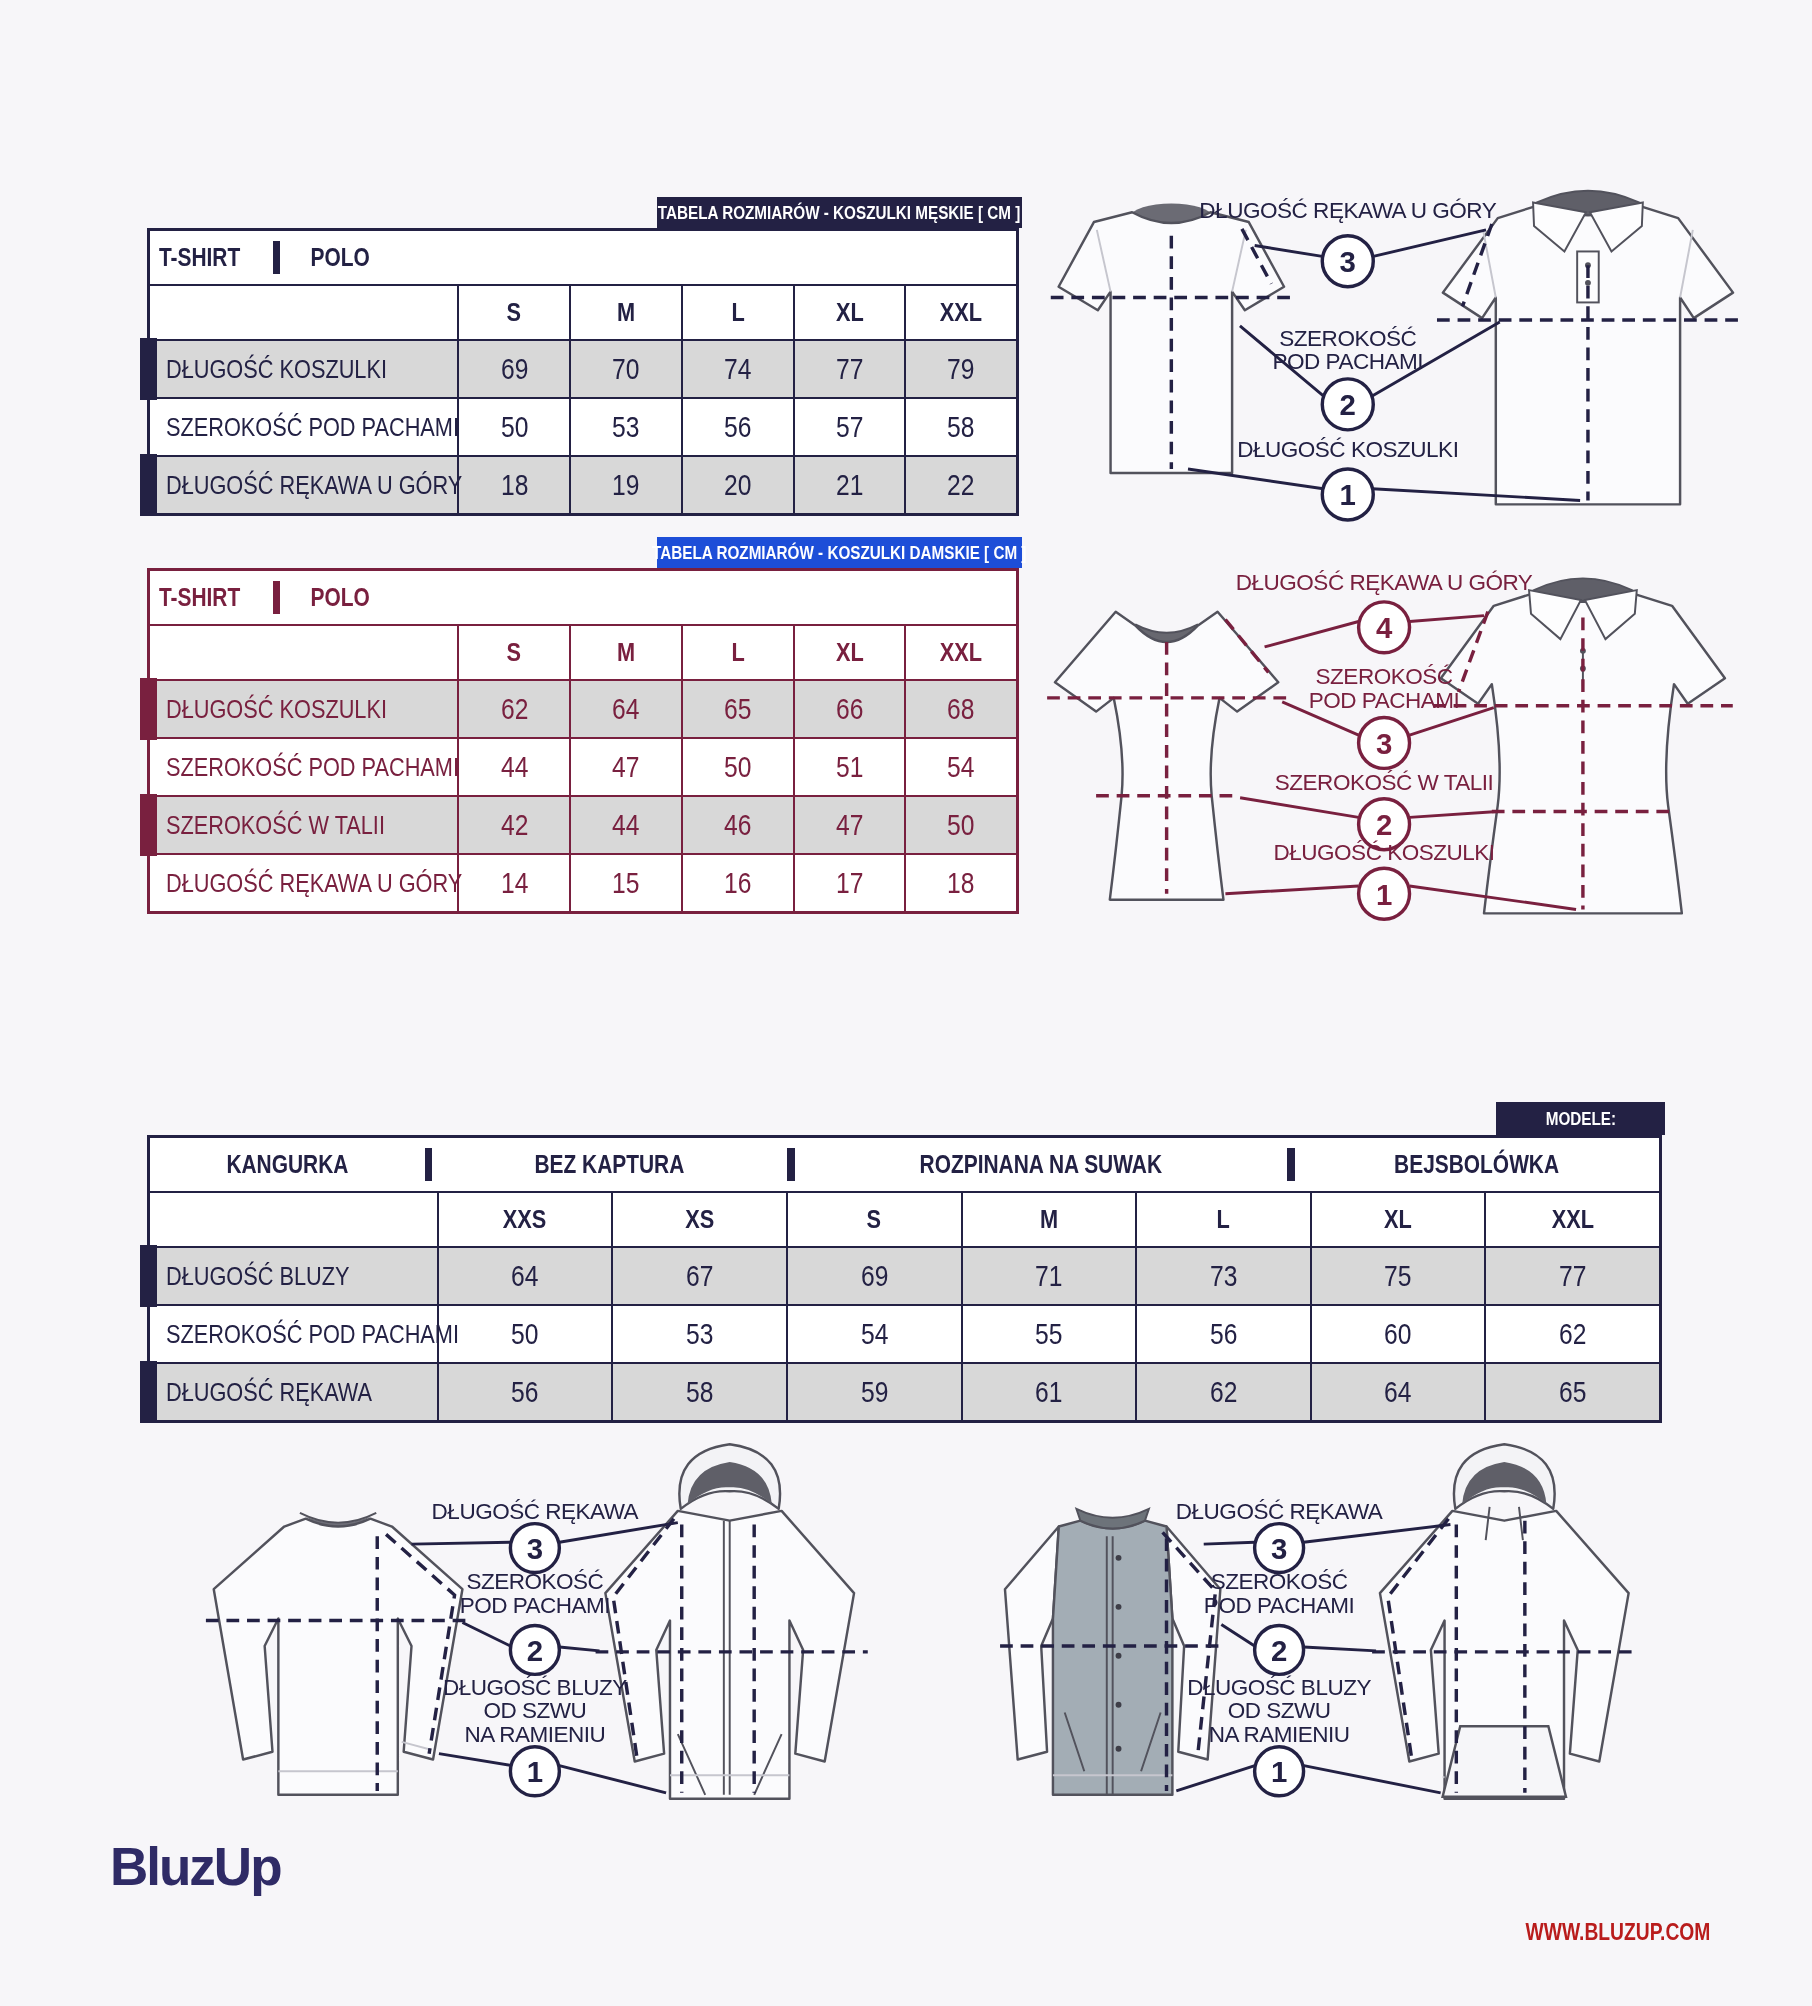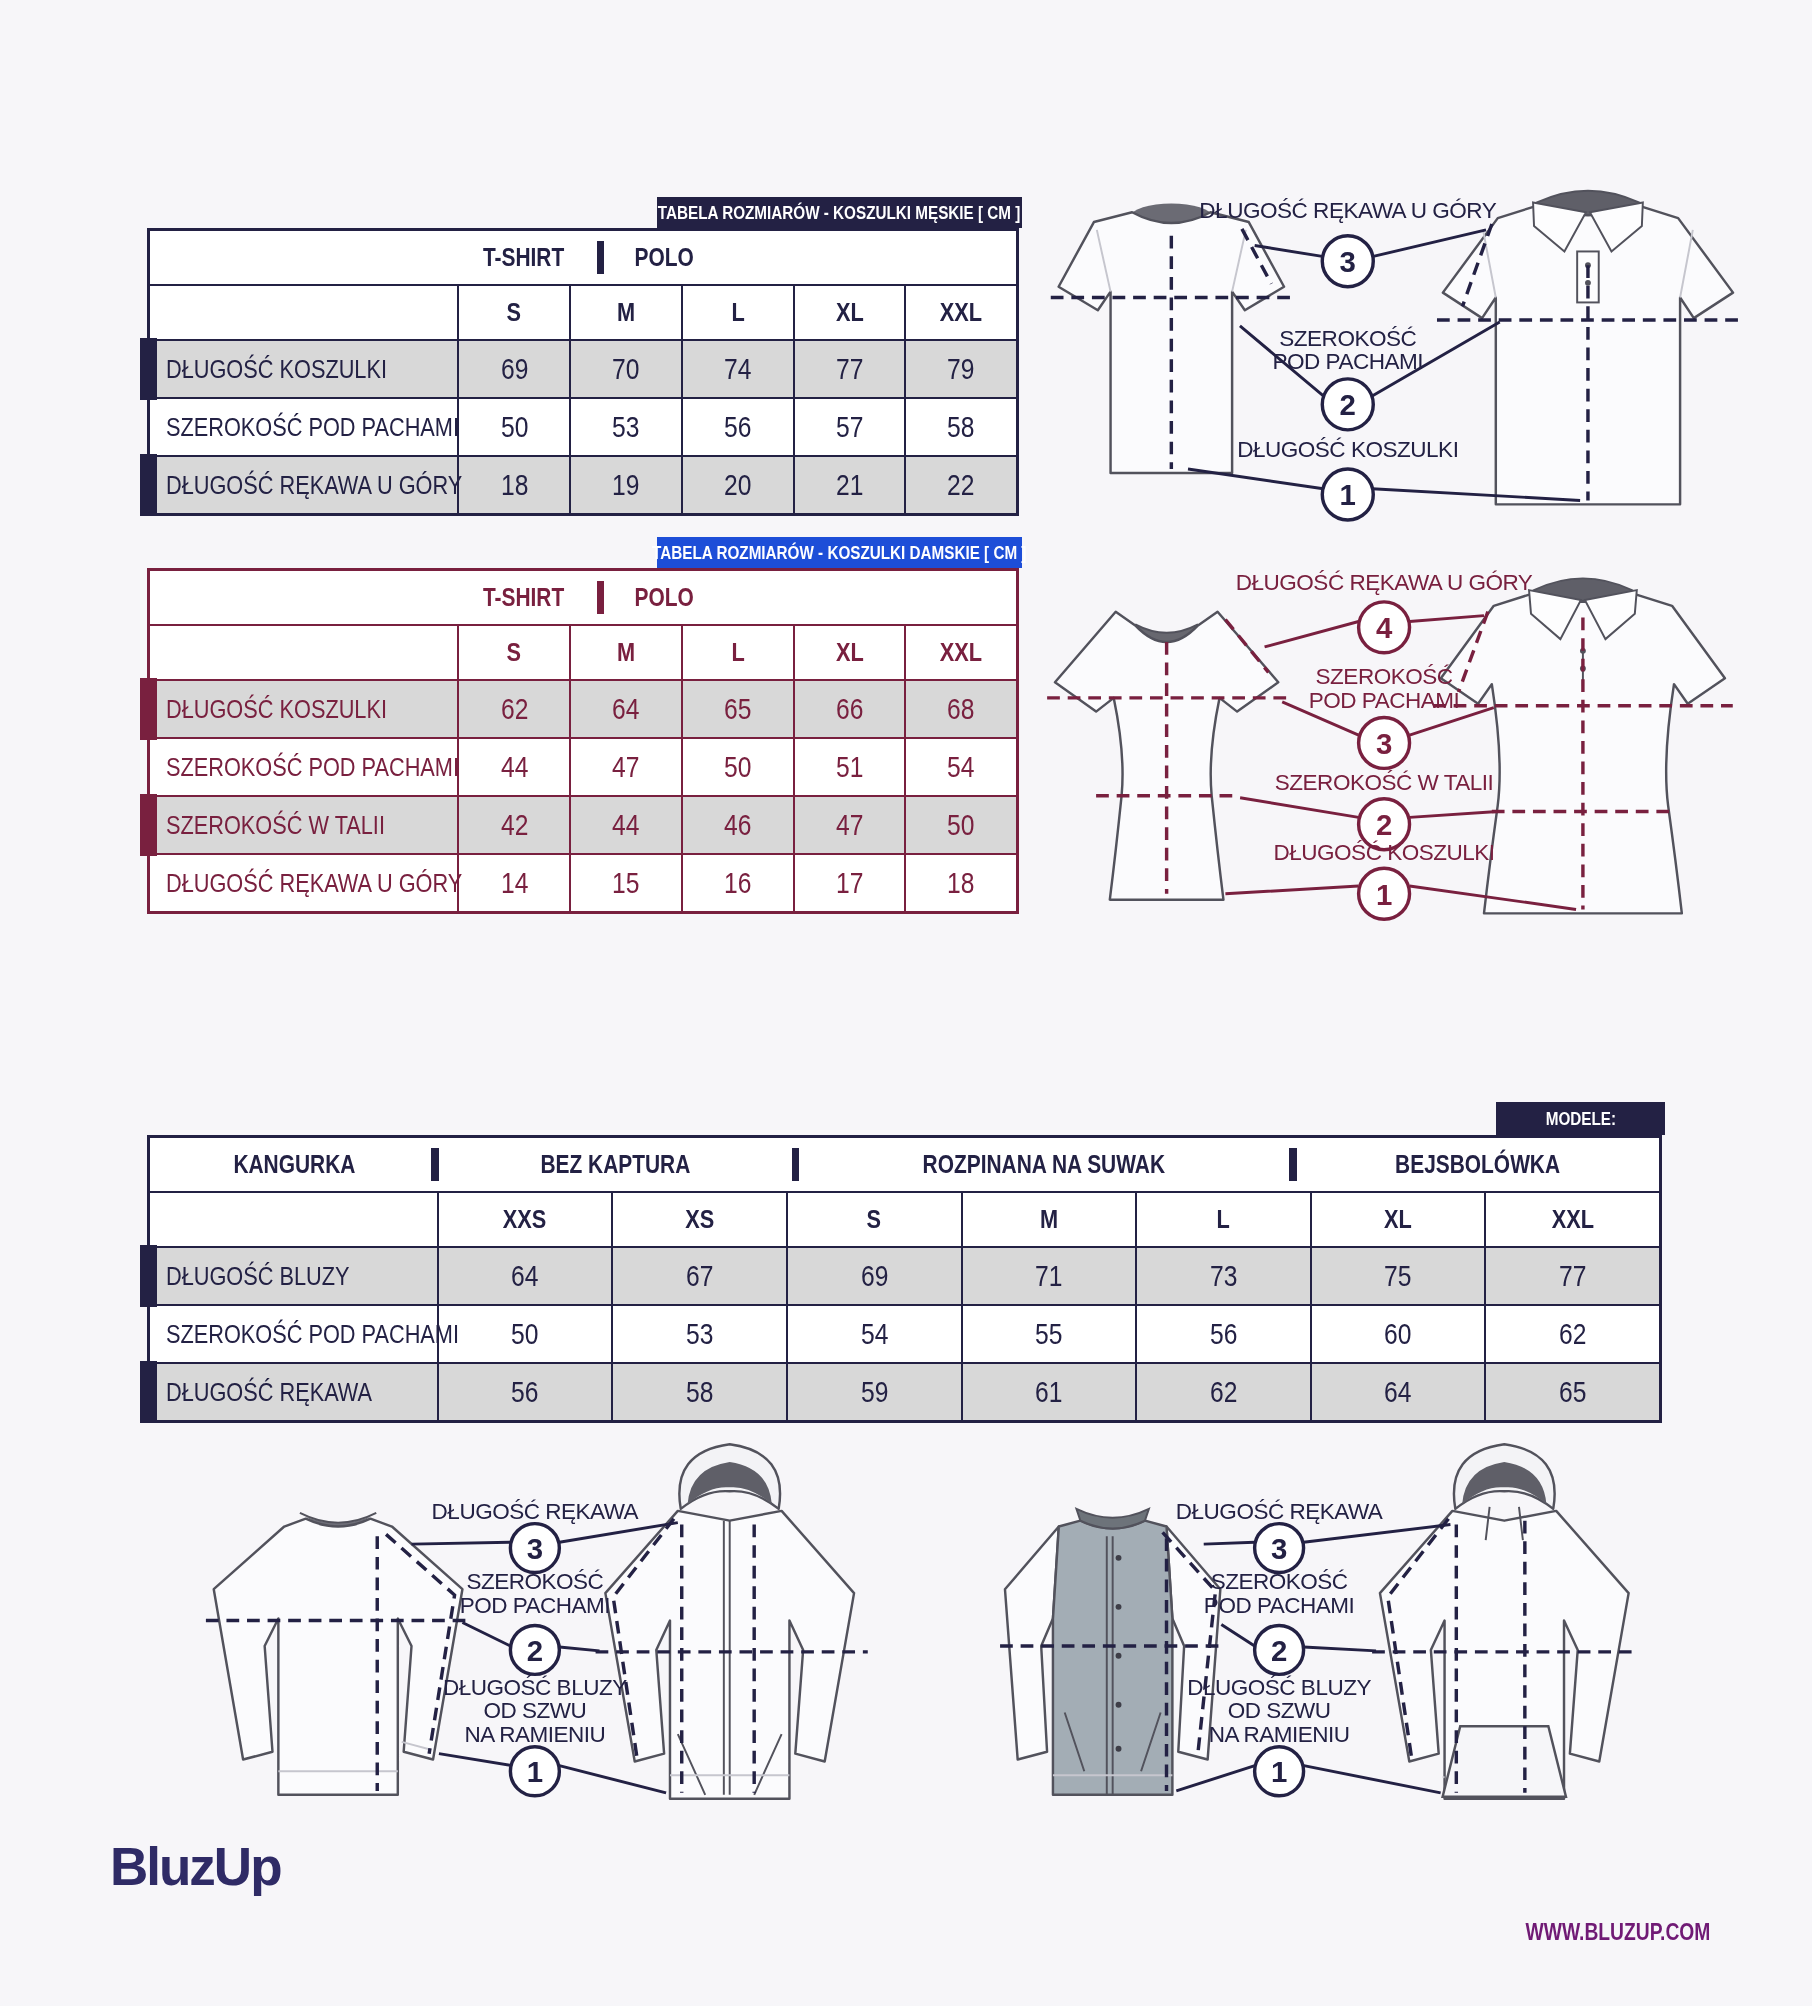--- a/index.html
+++ b/index.html
@@ -20,21 +20,21 @@
        color:#ffffff;font-weight:bold;font-size:18.6px;}
   .tab.navy-bg{background:#232144;}
   .tab.maroon-bg{background:#1d4ed8;}
 
   
   .sztable{position:absolute;border:3.9px solid var(--c);background:#ffffff;color:var(--c);}
   .navy-theme{--c:#232144;}
   .maroon-theme{--c:#79203f;}
   .trow{display:flex;align-items:stretch;}
   .trow + .trow{border-top:2.9px solid var(--c);}
-  .type-row{height:53px;align-items:center;justify-content:center;gap:23.5px;margin-left:8px;}
+  .type-row{height:53px;align-items:center;gap:23.5px;}
   .type-row .tdiv{width:7.8px;height:33px;background:var(--c);flex:0 0 auto;}
   .type-label{font-weight:bold;font-size:25.5px;}
   .type-seg{display:flex;align-items:center;justify-content:center;}
   .head-row{height:53px;}
   .data-row{height:56px;position:relative;}
   .data-row.shaded{background:#d8d8d8;}
   .data-row.shaded::before{content:'';position:absolute;left:-9.8px;top:-2.9px;bottom:-2.9px;
     width:16.7px;background:var(--c);}
   .cell{display:flex;align-items:center;justify-content:center;min-width:0;}
   .cell + .cell{border-left:2.9px solid var(--c);}
@@ -61,21 +61,21 @@
   .maroon-st{stroke:#79203f;}
   .co-circle{fill:#ffffff;stroke-width:3.5;}
   .garm{fill:#fbfbfd;stroke:#52525c;stroke-width:2.5;stroke-linejoin:round;}
   .garm2{fill:#f3f3f6;stroke:#52525c;stroke-width:2.5;stroke-linejoin:round;}
   .dark{fill:#5f5f68;stroke:#52525c;stroke-width:2;}
   .seam{stroke:#c6c6ce;stroke-width:2;fill:none;}
   .detail{stroke:#52525c;stroke-width:2;fill:none;}
 
   
   .logo{font-weight:bold;font-size:53px;letter-spacing:-2px;color:#2f2b66;}
-  .site{font-weight:bold;font-size:23.5px;color:#701a75;}
+  .site{font-weight:bold;font-size:23.5px;color:#b91c1c;}
 </style>
 </head>
 <body>
 
 <div id="canvas">
 
 
   <div class="tab navy-bg" style="left:657px;top:197px;width:365px;height:31px;text-align:right;">
     <span class="cx">TABELA ROZMIARÓW - KOSZULKI MĘSKIE [ CM ]</span>
   </div>

